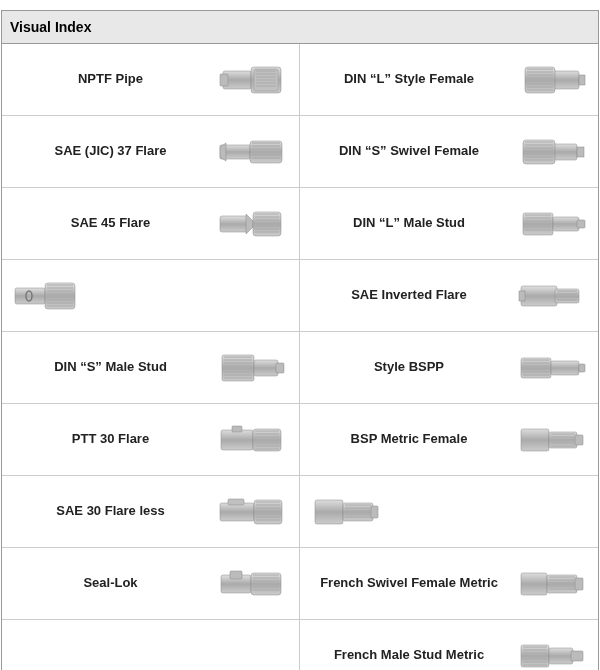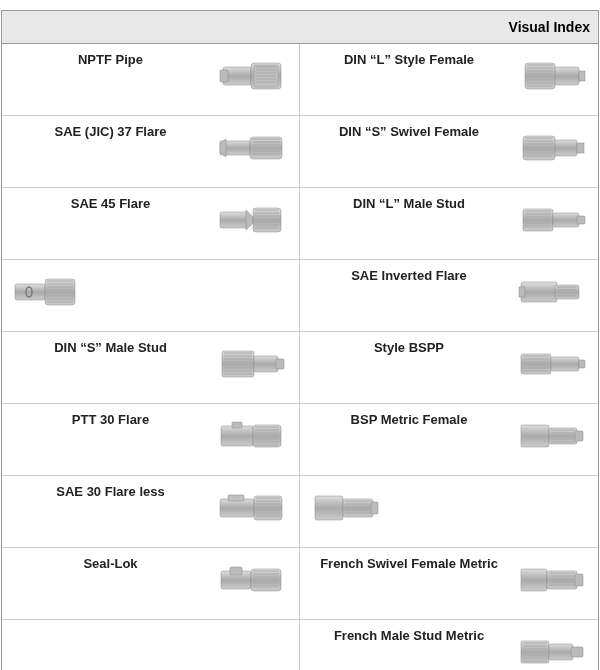--- a/index.html
+++ b/index.html
@@ -9,33 +9,33 @@
       width: 600px;
       min-height: 670px;
     }
     .table-container {
       width: 598px;
       margin: 10px auto;
       border: 1px solid #999;
     }
     .table-header {
       background: #e8e8e8;
-      text-align: right;
+      text-align: left;
       padding: 8px;
       font-weight: bold;
       font-size: 14px;
       border-bottom: 1px solid #999;
     }
     .table-body {
       display: grid;
       grid-template-columns: 1fr 1fr;
     }
     .cell {
       display: flex;
-      align-items: flex-start;
+      align-items: center;
       padding: 8px 6px;
       border-bottom: 1px solid #ccc;
       min-height: 72px;
     }
     .cell:nth-child(odd) {
       border-right: 1px solid #ccc;
     }
     .cell-text {
       flex: 1;
       font-size: 13px;

